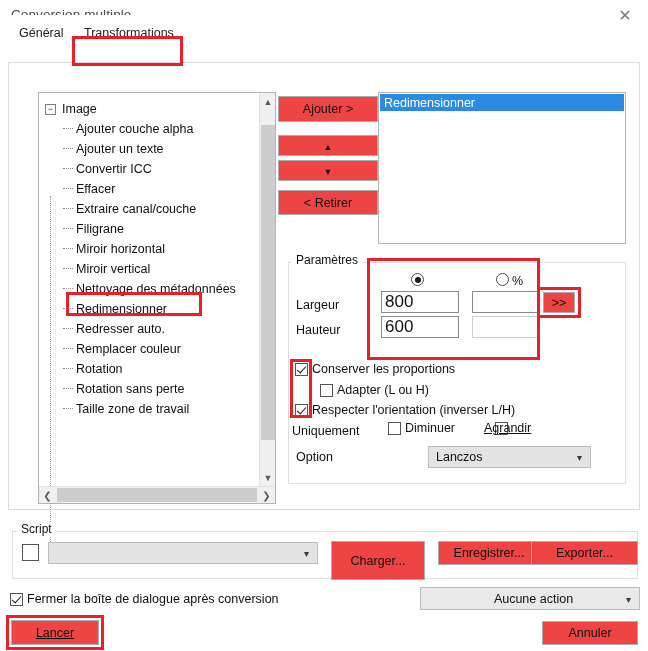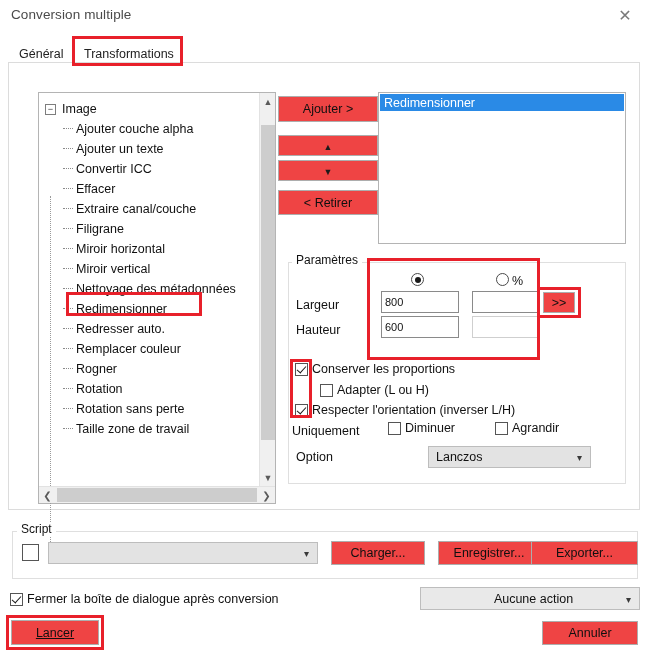--- a/index.html
+++ b/index.html
@@ -38,21 +38,21 @@
     width: 46px; height: 31px;
     display: flex; align-items: center; justify-content: center;
     color: #7a7a7a;
     font-size: 16px;
     line-height: 1;
   }
 
   
   .tabstrip {
     position: absolute;
-    left: 0; top: 36px;
+    left: 0; top: 15px;
     width: 607px; height: 31px;
     background: #ffffff;
   }
   .tab {
     position: absolute;
     top: 5px;
     height: 26px;
     padding: 0 9px;
     display: flex; align-items: center;
     font-size: 12.5px;
@@ -255,21 +255,21 @@
     background: #1a1a1a;
   }
   .radio-abs { left: 411px; top: 273px; }
   .radio-pct { left: 496px; top: 273px; }
 
   .txtbox {
     position: absolute;
     border: 1px solid #8a8a8a;
     background: #ffffff;
     box-sizing: border-box;
-    font-size: 11px;
+    font-size: 17px;
     color: #111;
     padding: 1px 3px;
     display: flex;
     align-items: center;
     font-family: "Liberation Sans", sans-serif;
   }
   .txt-larg  { left: 381px; top: 291px; width: 78px; height: 22px; }
   .txt-haut  { left: 381px; top: 316px; width: 78px; height: 22px; }
   .txt-lpct  { left: 472px; top: 291px; width: 68px; height: 22px; }
   .txt-hpct  { left: 472px; top: 316px; width: 68px; height: 22px; border-color: #cfcfcf; }
@@ -297,21 +297,21 @@
   .cb-resp  { left: 295px; top: 404px; }
   .cb-dim   { left: 388px; top: 422px; }
   .cb-agr   { left: 495px; top: 422px; }
   .cb-script{ left: 22px;  top: 544px; width: 17px; height: 17px; }
   .cb-fermer{ left: 10px;  top: 593px; }
 
   .cl-cons  { left: 312px; top: 362px; }
   .cl-adapt { left: 337px; top: 383px; }
   .cl-resp  { left: 312px; top: 403px; }
   .cl-dim   { left: 405px; top: 421px; }
-  .cl-agr   { left: 512px; top: 421px; }
+  .cl-agr   { left: 484px; top: 421px; text-decoration: underline; }
   .cl-fermer{ left: 27px;  top: 592px; }
 
   .combo {
     position: absolute;
     background: #e3e3e3;
     border: 1px solid #bdbdbd;
     box-sizing: border-box;
     display: flex;
     align-items: center;
     font-size: 12.5px;
@@ -326,21 +326,21 @@
     color: #3a3a3a;
   }
   .cmb-option { left: 428px; top: 446px; width: 163px; height: 22px; }
   .cmb-script { left: 48px;  top: 542px; width: 270px; height: 22px; }
   .cmb-action { left: 420px; top: 587px; width: 220px; height: 23px; background:#e9e9e9;justify-content:center; }
 
   
   .grp-script { left: 12px; top: 531px; width: 626px; height: 48px; }
   .lg-script  { left: 17px; top: 522px; }
 
-  .btn-charger { position: absolute; left: 331px; top: 541px; width: 94px; height: 24px; }
+  .btn-charger { position: absolute; left: 331px; top: 541px; width: 94px; height: 39px; }
   .btn-enreg   { position: absolute; left: 438px; top: 541px; width: 102px; height: 24px; }
   .btn-export  { position: absolute; left: 531px; top: 541px; width: 107px; height: 24px; }
   .btn-lancer  { position: absolute; left: 11px;  top: 620px; width: 88px; height: 25px; text-decoration: underline; }
   .btn-annuler { position: absolute; left: 542px; top: 621px; width: 96px; height: 24px; }
 
   
   .redbox {
     position: absolute;
     border: 3px solid #e8202a;
     box-sizing: border-box;
@@ -418,24 +418,20 @@
         <span class="dash"></span>
         <span>Redimensionner</span>
       </div>
     <div class="tree-row child">
         <span class="dash"></span>
         <span>Redresser auto.</span>
       </div>
     <div class="tree-row child">
         <span class="dash"></span>
         <span>Remplacer couleur</span>
-      </div>
-    <div class="tree-row child">
-        <span class="dash"></span>
-        <span>Rogner</span>
       </div>
     <div class="tree-row child">
         <span class="dash"></span>
         <span>Rotation</span>
       </div>
     <div class="tree-row child">
         <span class="dash"></span>
         <span>Rotation sans perte</span>
       </div>
     <div class="tree-row child">

